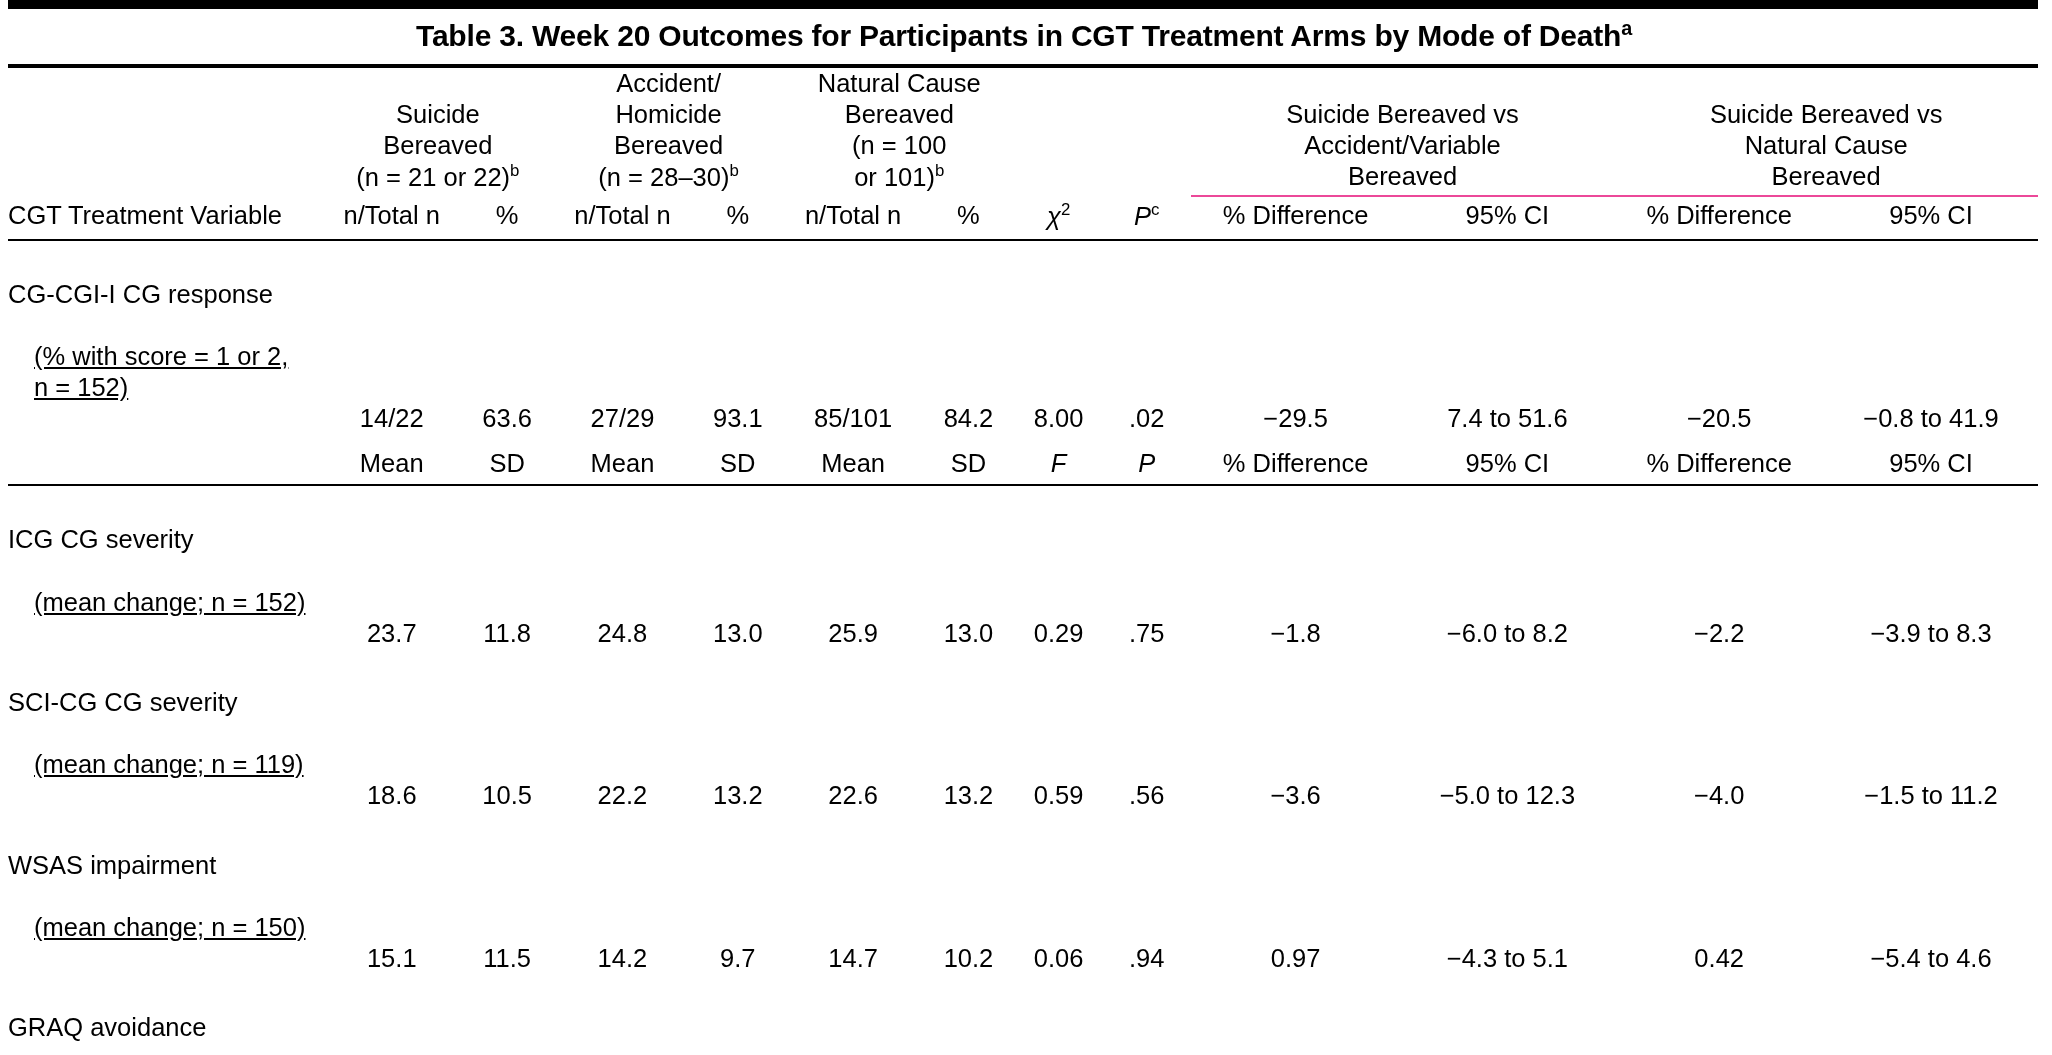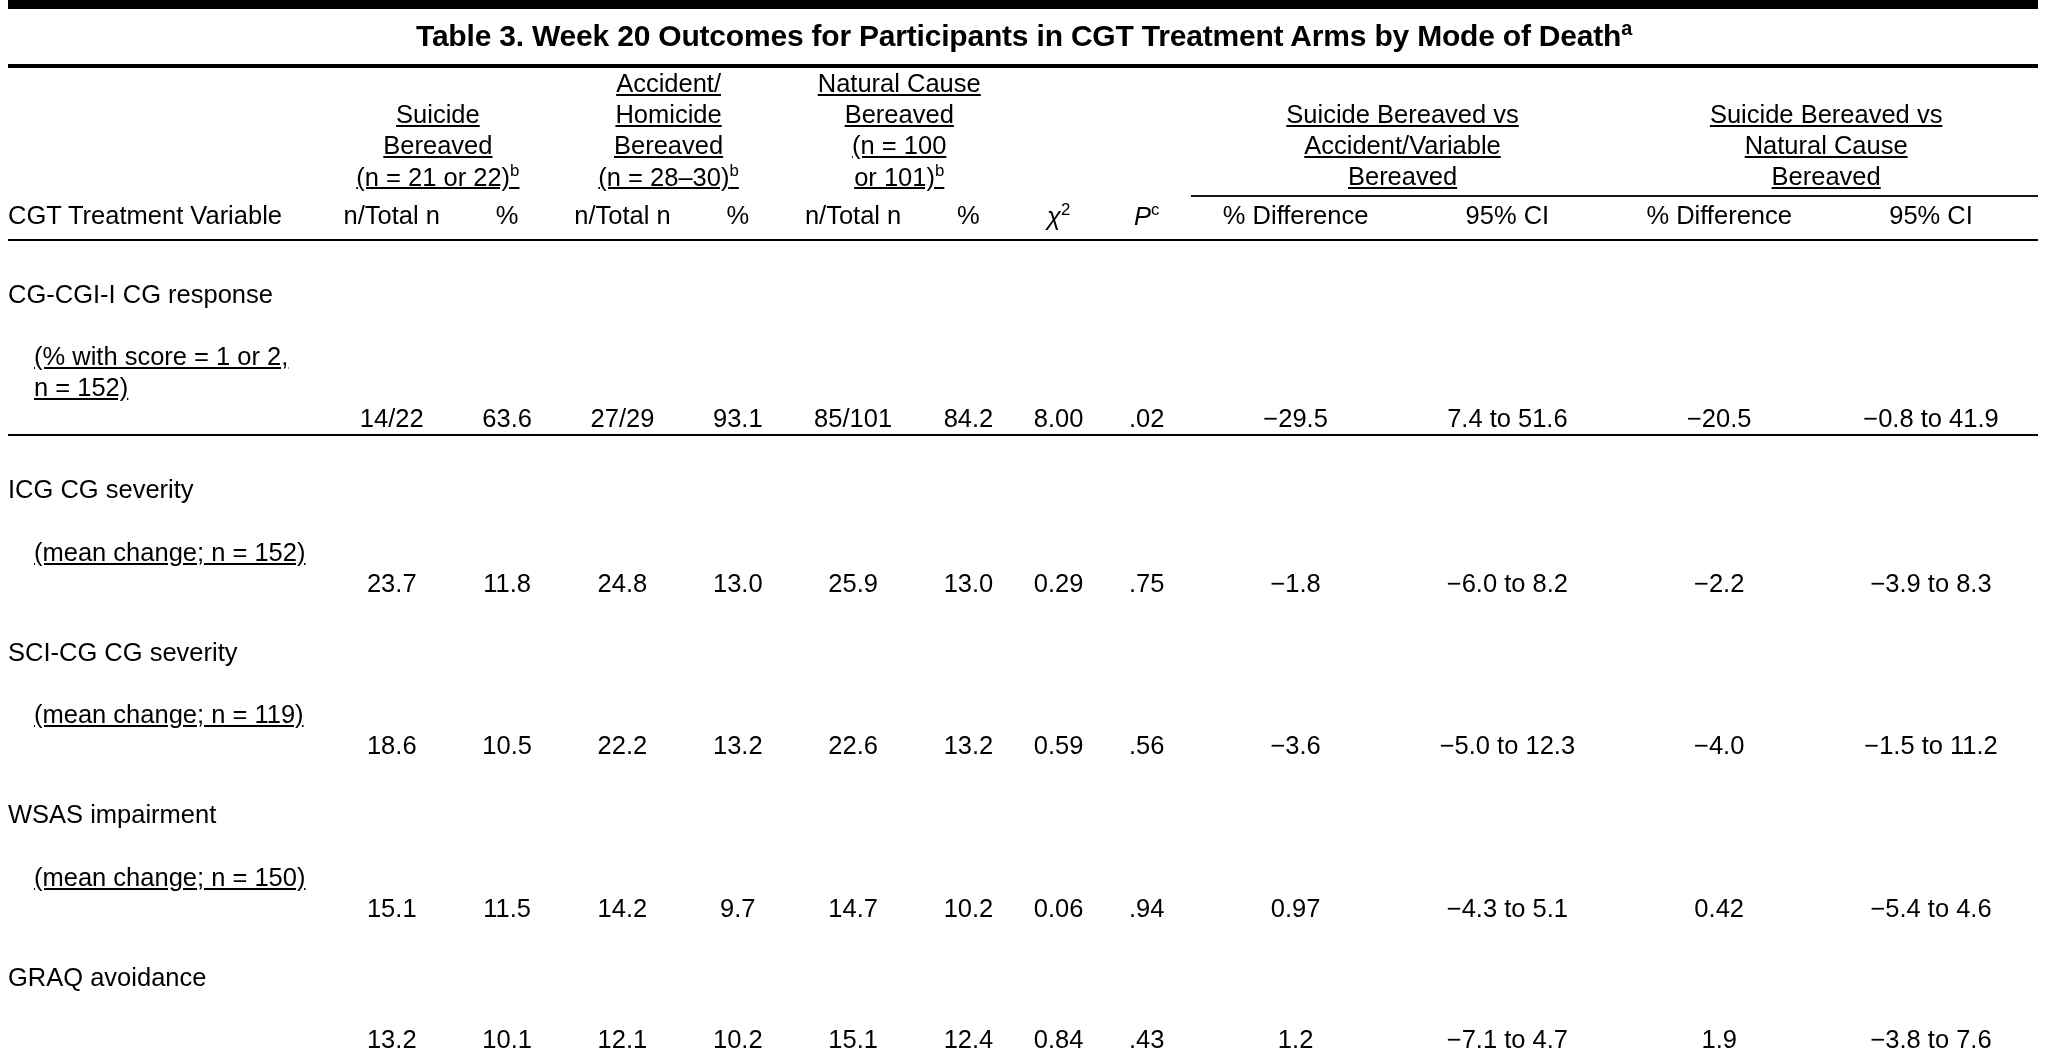--- a/index.html
+++ b/index.html
@@ -46,24 +46,23 @@
     font-weight: normal;
     text-align: center;
     line-height: 1.22;
   }
   .col-var { width: 300px; text-align: left !important; margin-top: 42px; }
   .spanhead {
     font-size: 25.5px;
     line-height: 1.2;
     padding-bottom: 4px !important;
     vertical-align: bottom;
-    text-decoration: underline;
   }
   .underline-span {
-    border-bottom: 2px solid #0f172a;
+    border-bottom: 2px solid #ec4899;
     padding-bottom: 3px !important;
   }
   .subhead-row td {
     padding-top: 3px !important;
     padding-bottom: 7px !important;
   }
   .hdr-underline-row td {
     border-bottom: 2px solid #000;
     height: 0;
   }
@@ -187,20 +186,35 @@
       <td>85/101</td>
       <td>84.2</td>
       <td>8.00</td>
       <td class="bold">.02</td>
       <td>−29.5</td>
       <td>7.4 to 51.6</td>
       <td>−20.5</td>
       <td>−0.8 to 41.9</td>
     </tr>
 
+    <tr class="midhead-row">
+      <td class="col-var"></td>
+      <td>Mean</td>
+      <td>SD</td>
+      <td>Mean</td>
+      <td>SD</td>
+      <td>Mean</td>
+      <td>SD</td>
+      <td class="italic">F</td>
+      <td class="italic">P</td>
+      <td>% Difference</td>
+      <td>95% CI</td>
+      <td>% Difference</td>
+      <td>95% CI</td>
+    </tr>
 
     <tr class="midhead-underline">
       <td style="padding:0;height:0;"></td>
       <td colspan="12" style="border-bottom:2px solid #000; padding:0; height:0;"></td>
     </tr>
 
     <tr class="datarow">
       <td class="col-var varname">
         <span style="display:block">ICG CG severity</span>
         <span class="subnote">(mean change; n = 152)</span>

